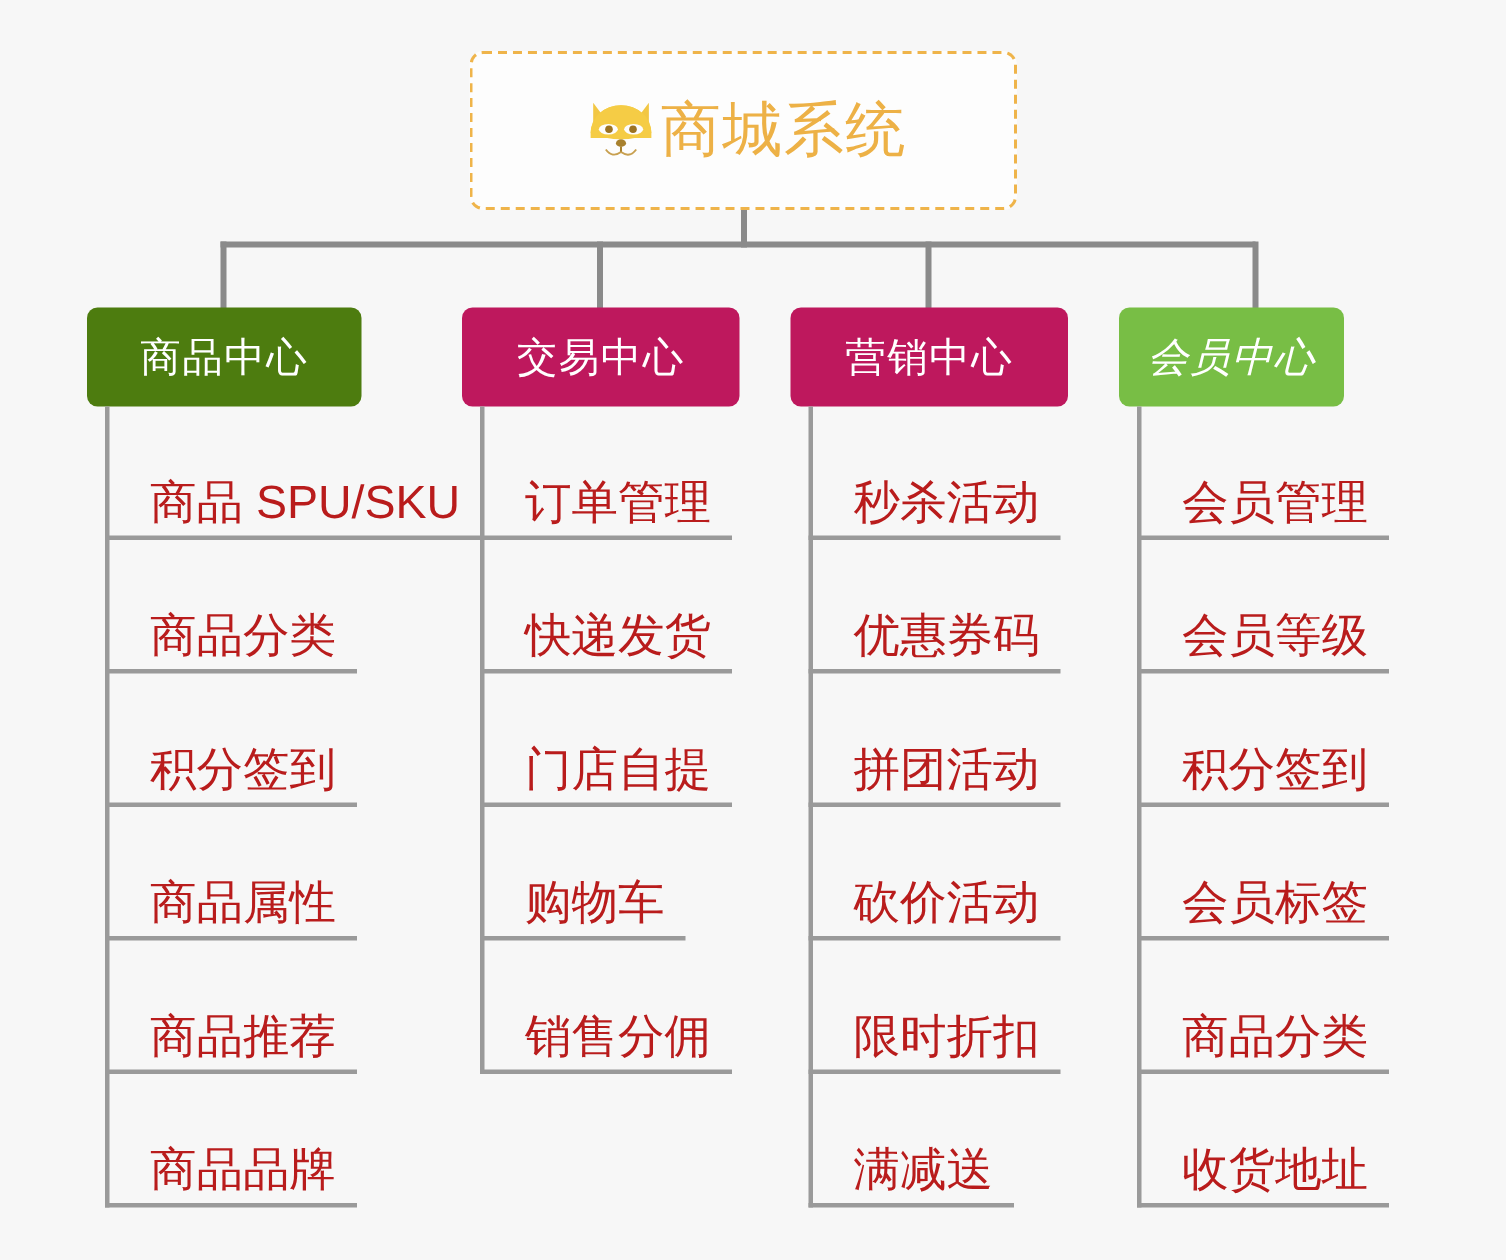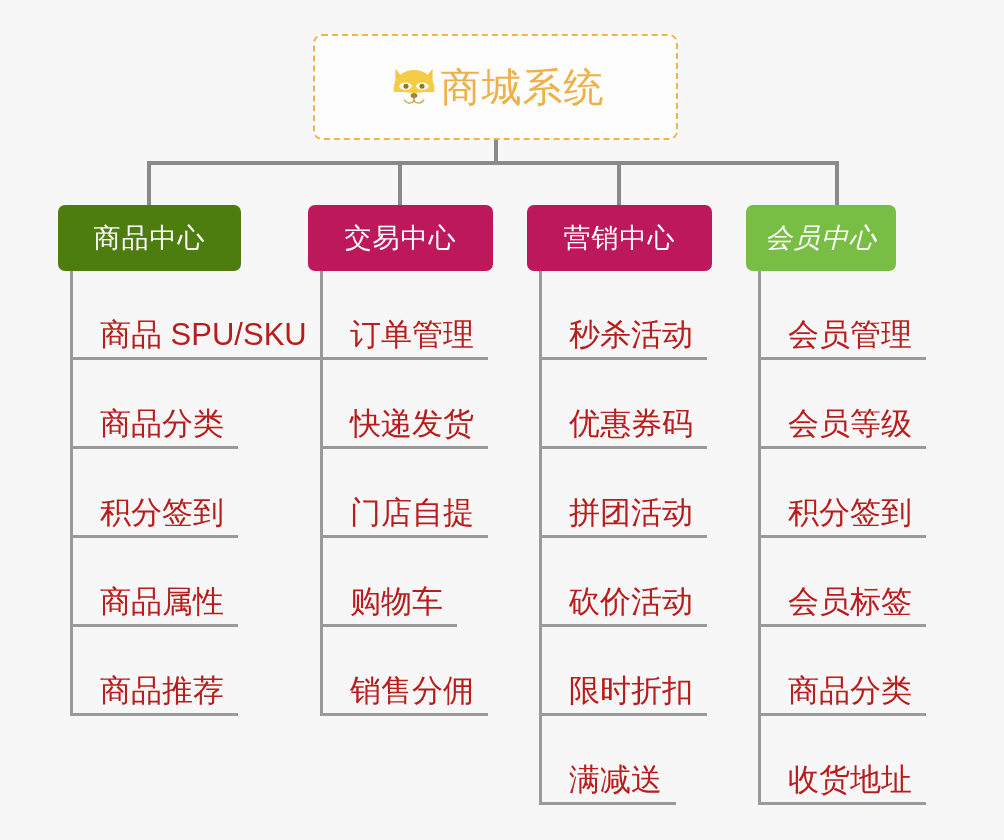--- a/index.html
+++ b/index.html
@@ -157,20 +157,23 @@
         </div>
       <div class="leaf">
           <div class="leaf-inner"><span class="leaf-label">积分签到</span></div>
         </div>
       <div class="leaf">
           <div class="leaf-inner"><span class="leaf-label">商品属性</span></div>
         </div>
       <div class="leaf">
           <div class="leaf-inner"><span class="leaf-label">商品推荐</span></div>
         </div>
+      <div class="leaf">
+          <div class="leaf-inner"><span class="leaf-label">商品品牌</span></div>
+        </div>
     </div>
   </div>
 
   <div class="column" style="left:308px;">
     <div class="cat-box" style="width:185px; background:#be185d;">
       <span>交易中心</span>
     </div>
     <div class="leaves">
       <div class="trunk"></div>
       <div class="leaf">

